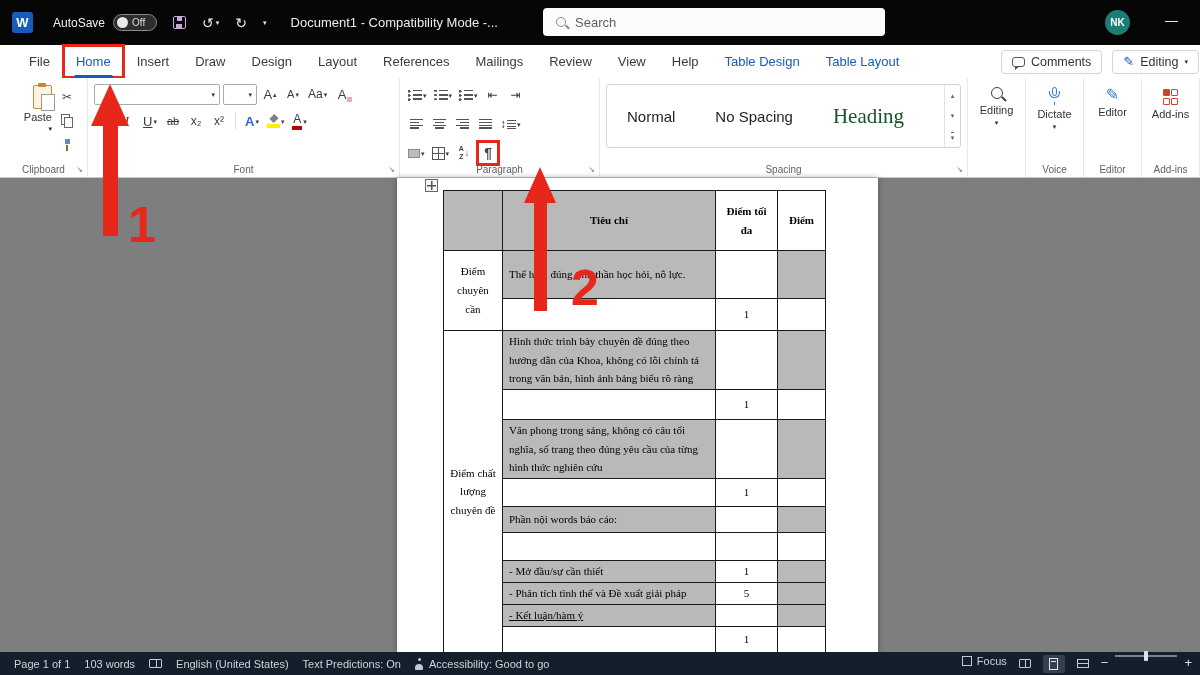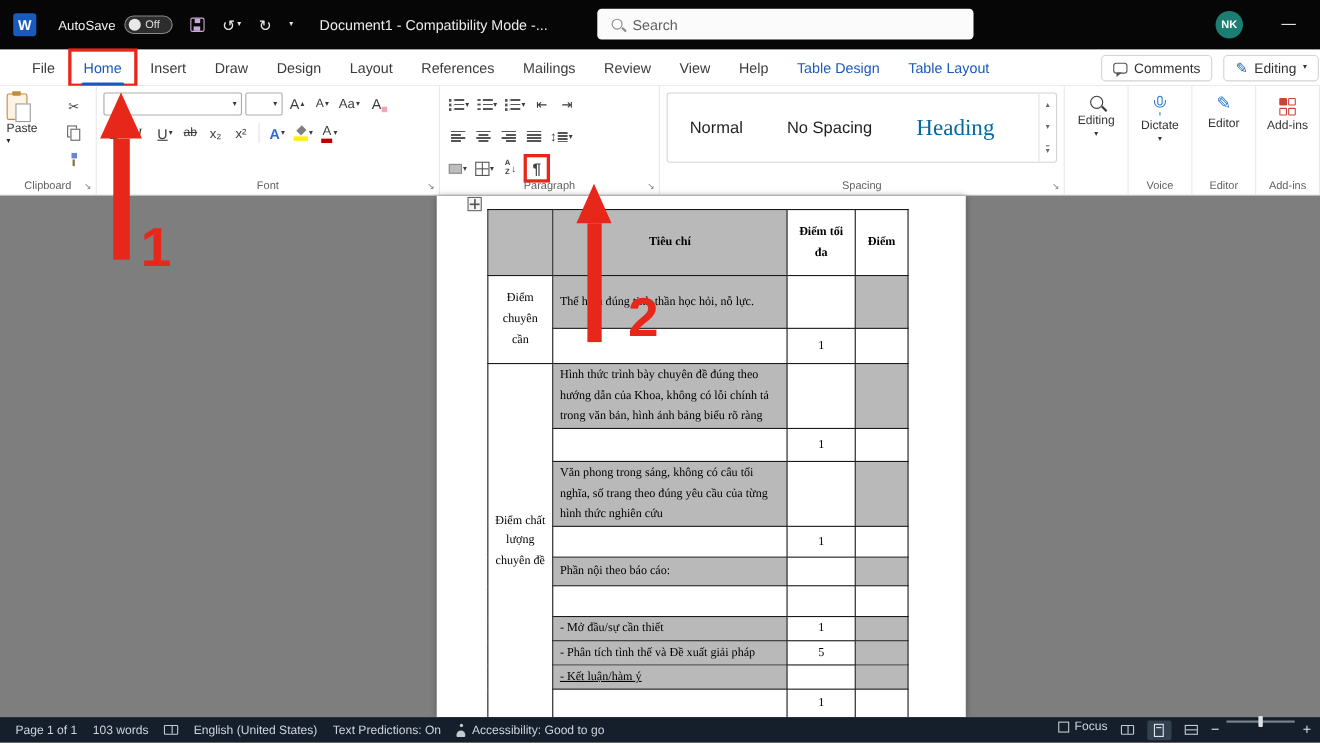--- a/index.html
+++ b/index.html
@@ -53,21 +53,21 @@
   .launcher{position:absolute;bottom:3px;right:4px;font-size:8px;color:#777}
   .gcontent{display:flex}
   .gcol{display:flex;flex-direction:column;gap:5px}
   .grow-row{display:flex;align-items:center;gap:3px}
   .sbtn{display:inline-flex;align-items:center;justify-content:center;gap:1px;height:22px;min-width:20px;padding:0 2px;font-size:12px;color:#3b3b3b}
   .vdiv{width:1px;height:18px;background:#e2e2e2;margin:0 3px}
   .glyph{font-size:12px;line-height:1}
 
   
   .g-clipboard{width:88px}
-  .bigbtn{display:flex;flex-direction:column;align-items:flex-start;width:46px;padding-top:2px;gap:2px}
+  .bigbtn{display:flex;flex-direction:column;align-items:flex-end;width:46px;padding-top:2px;gap:2px}
   .icon-paste{width:19px;height:24px;background:#fdf3e3;border:1.5px solid #c08c3e;border-radius:2px;position:relative}
   .icon-paste::before{content:"";position:absolute;top:-3px;left:4px;width:8px;height:4px;background:#c08c3e;border-radius:1px}
   .icon-paste::after{content:"";position:absolute;right:-4px;bottom:-3px;width:12px;height:15px;background:#fff;border:1px solid #9a9a9a}
   .biglabel{font-size:11px;color:#333}
   .smallcol{display:flex;flex-direction:column;gap:2px;margin-left:5px;padding-top:3px}
   .icon-copy{display:inline-block;width:9px;height:11px;border:1.3px solid #666;background:#fff;box-shadow:-3px -3px 0 -1px #fff,-3px -3px 0 0 #666;margin-left:3px;margin-top:3px}
   .icon-painter{display:inline-block;width:11px;height:12px;position:relative}
   .icon-painter::before{content:"";position:absolute;top:0;left:3px;width:5px;height:5px;background:#6a86c9}
   .icon-painter::after{content:"";position:absolute;bottom:0;left:4.5px;width:2px;height:6px;background:#8a6d3b}
 
@@ -124,21 +124,21 @@
   .icon-sort .az{display:flex;flex-direction:column;font-size:7px;line-height:1.1;font-weight:bold;color:#444}
   .icon-sort .az i{font-style:normal}
   .icon-sort .sar{font-size:9px;color:#444}
   .pilcrow{font-size:14px;font-weight:bold;color:#444;width:22px;height:24px}
 
   
   .g-styles{flex:1}
   .styles-box{border:1px solid #d4d4d4;border-radius:3px;height:64px;display:flex;overflow:hidden;margin-top:1px}
   .styles-items{display:flex;align-items:stretch;flex:1}
   .style-item{display:flex;align-items:center;padding:0 20px;font-size:15px;color:#1f1f1f;white-space:nowrap}
-  .style-item.heading{font-family:"Liberation Serif",serif;font-size:21px;color:#0369a1}
+  .style-item.heading{font-family:"Liberation Serif",serif;font-size:21px;color:#14532d}
   .styles-scroll{width:16px;border-left:1px solid #e2e2e2;display:flex;flex-direction:column;align-items:center;justify-content:space-around;color:#666}
   .more-btn{border-top:1px solid #666;padding-top:1px}
 
   
   .g-vert{width:58px}
   .vbtn{display:flex;flex-direction:column;align-items:center;gap:3px;padding-top:4px;font-size:11px;color:#333;width:100%}
   .vlabel{white-space:nowrap}
   .icon-magnifier{width:12px;height:12px;border:1.7px solid #3b3b3b;border-radius:50%;position:relative;margin-bottom:2px}
   .icon-magnifier::after{content:"";position:absolute;width:6px;height:1.7px;background:#3b3b3b;transform:rotate(45deg);right:-5px;bottom:-2px}
   .icon-mic{display:inline-block;width:14px;height:18px;position:relative}
@@ -513,21 +513,21 @@
             <td class="shade">Văn phong trong sáng, không có câu tối nghĩa, số trang theo đúng yêu cầu của từng hình thức nghiên cứu</td>
             <td></td>
             <td class="shade"></td>
           </tr>
           <tr style="height: 28px;">
             <td></td>
             <td class="center">1</td>
             <td></td>
           </tr>
           <tr style="height: 26px;">
-            <td class="shade">Phần nội theo báo cáo:</td>
+            <td class="shade">Phần nội words báo cáo:</td>
             <td></td>
             <td class="shade"></td>
           </tr>
           <tr style="height: 28px;">
             <td></td>
             <td></td>
             <td></td>
           </tr>
           <tr style="height: 22px;">
             <td class="shade">- Mở đầu/sự cần thiết</td>

